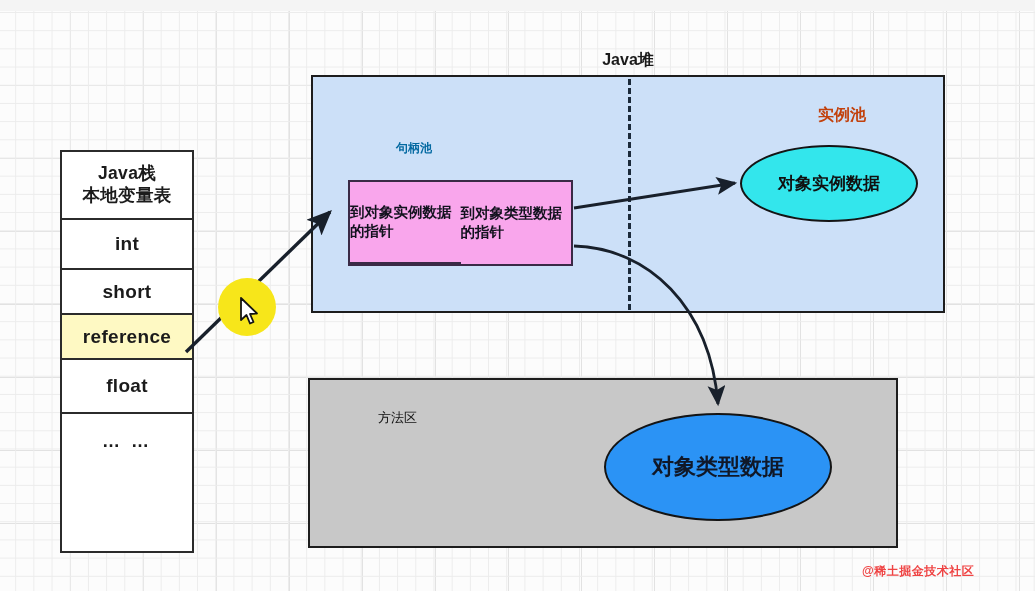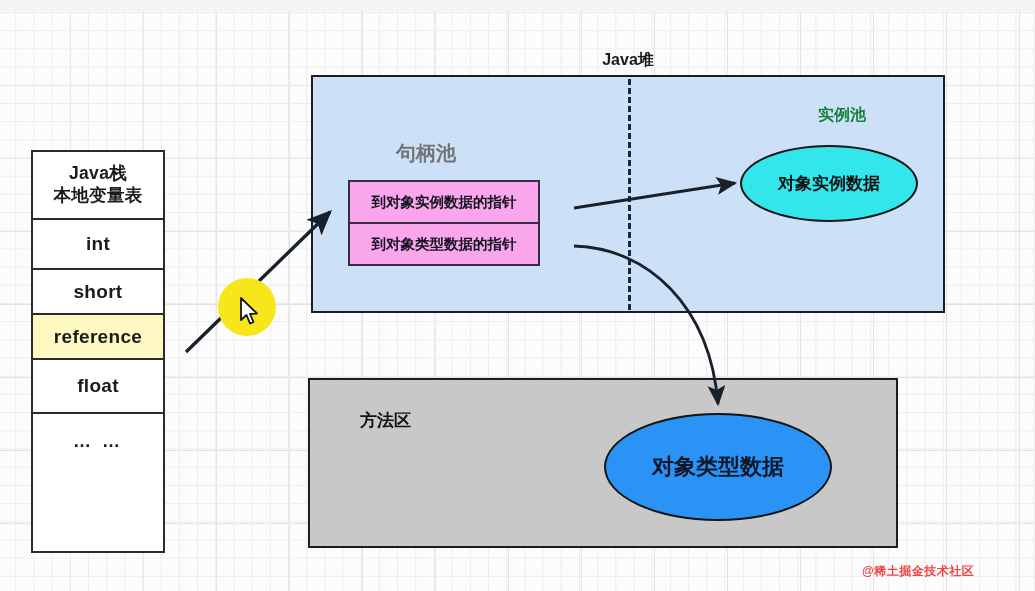--- a/index.html
+++ b/index.html
@@ -45,21 +45,21 @@
   #topstrip {
     position: absolute;
     left: 0; top: 0;
     width: 1035px; height: 11px;
     background: #f4f4f4;
   }
 
   
   #stack-table {
     position: absolute;
-    left: 31px;
+    left: 60px;
     top: 150px;
     width: 134px;
     height: 403px;
     border: 2px solid #2b2b2b;
     background: #ffffff;
     box-sizing: border-box;
     display: flex;
     flex-direction: column;
     text-align: center;
   }
@@ -124,44 +124,44 @@
     left: 628px;
     top: 79px;
     width: 0;
     height: 231px;
     border-left: 3px dashed #1b2a3a;
   }
   #handle-pool-label {
     position: absolute;
     left: 396px;
     top: 140px;
-    font-size: 20px;
-    font-weight: bold;
-    color: #737373;
+    font-size: 12px;
+    font-weight: bold;
+    color: #0369a1;
   }
   #instance-pool-label {
     position: absolute;
     left: 818px;
     top: 105px;
     font-size: 16px;
     font-weight: bold;
-    color: #15803d;
+    color: #c2410c;
   }
 
   
   #handle-box {
     position: absolute;
     left: 348px;
     top: 180px;
-    width: 192px;
+    width: 225px;
     height: 86px;
     box-sizing: border-box;
     border: 2.5px solid #3a2a46;
     display: flex;
-    flex-direction: column;
+    flex-direction: row;
     background: #f7a3ea;
   }
   .handle-row {
     flex: 1;
     box-sizing: border-box;
     background: #f9a6ec;
     display: flex;
     align-items: center;
     justify-content: center;
     font-size: 14.5px;
@@ -212,24 +212,24 @@
     left: 308px;
     top: 378px;
     width: 590px;
     height: 170px;
     box-sizing: border-box;
     background: #c8c8c8;
     border: 2.5px solid #1d1d1d;
   }
   #method-label {
     position: absolute;
-    left: 360px;
+    left: 378px;
     top: 409px;
-    font-size: 17px;
-    font-weight: bold;
+    font-size: 13px;
+    font-weight: normal;
     color: #111111;
   }
 
   
   #arrows {
     position: absolute;
     left: 0; top: 0;
     width: 1035px; height: 591px;
     pointer-events: none;
   }

